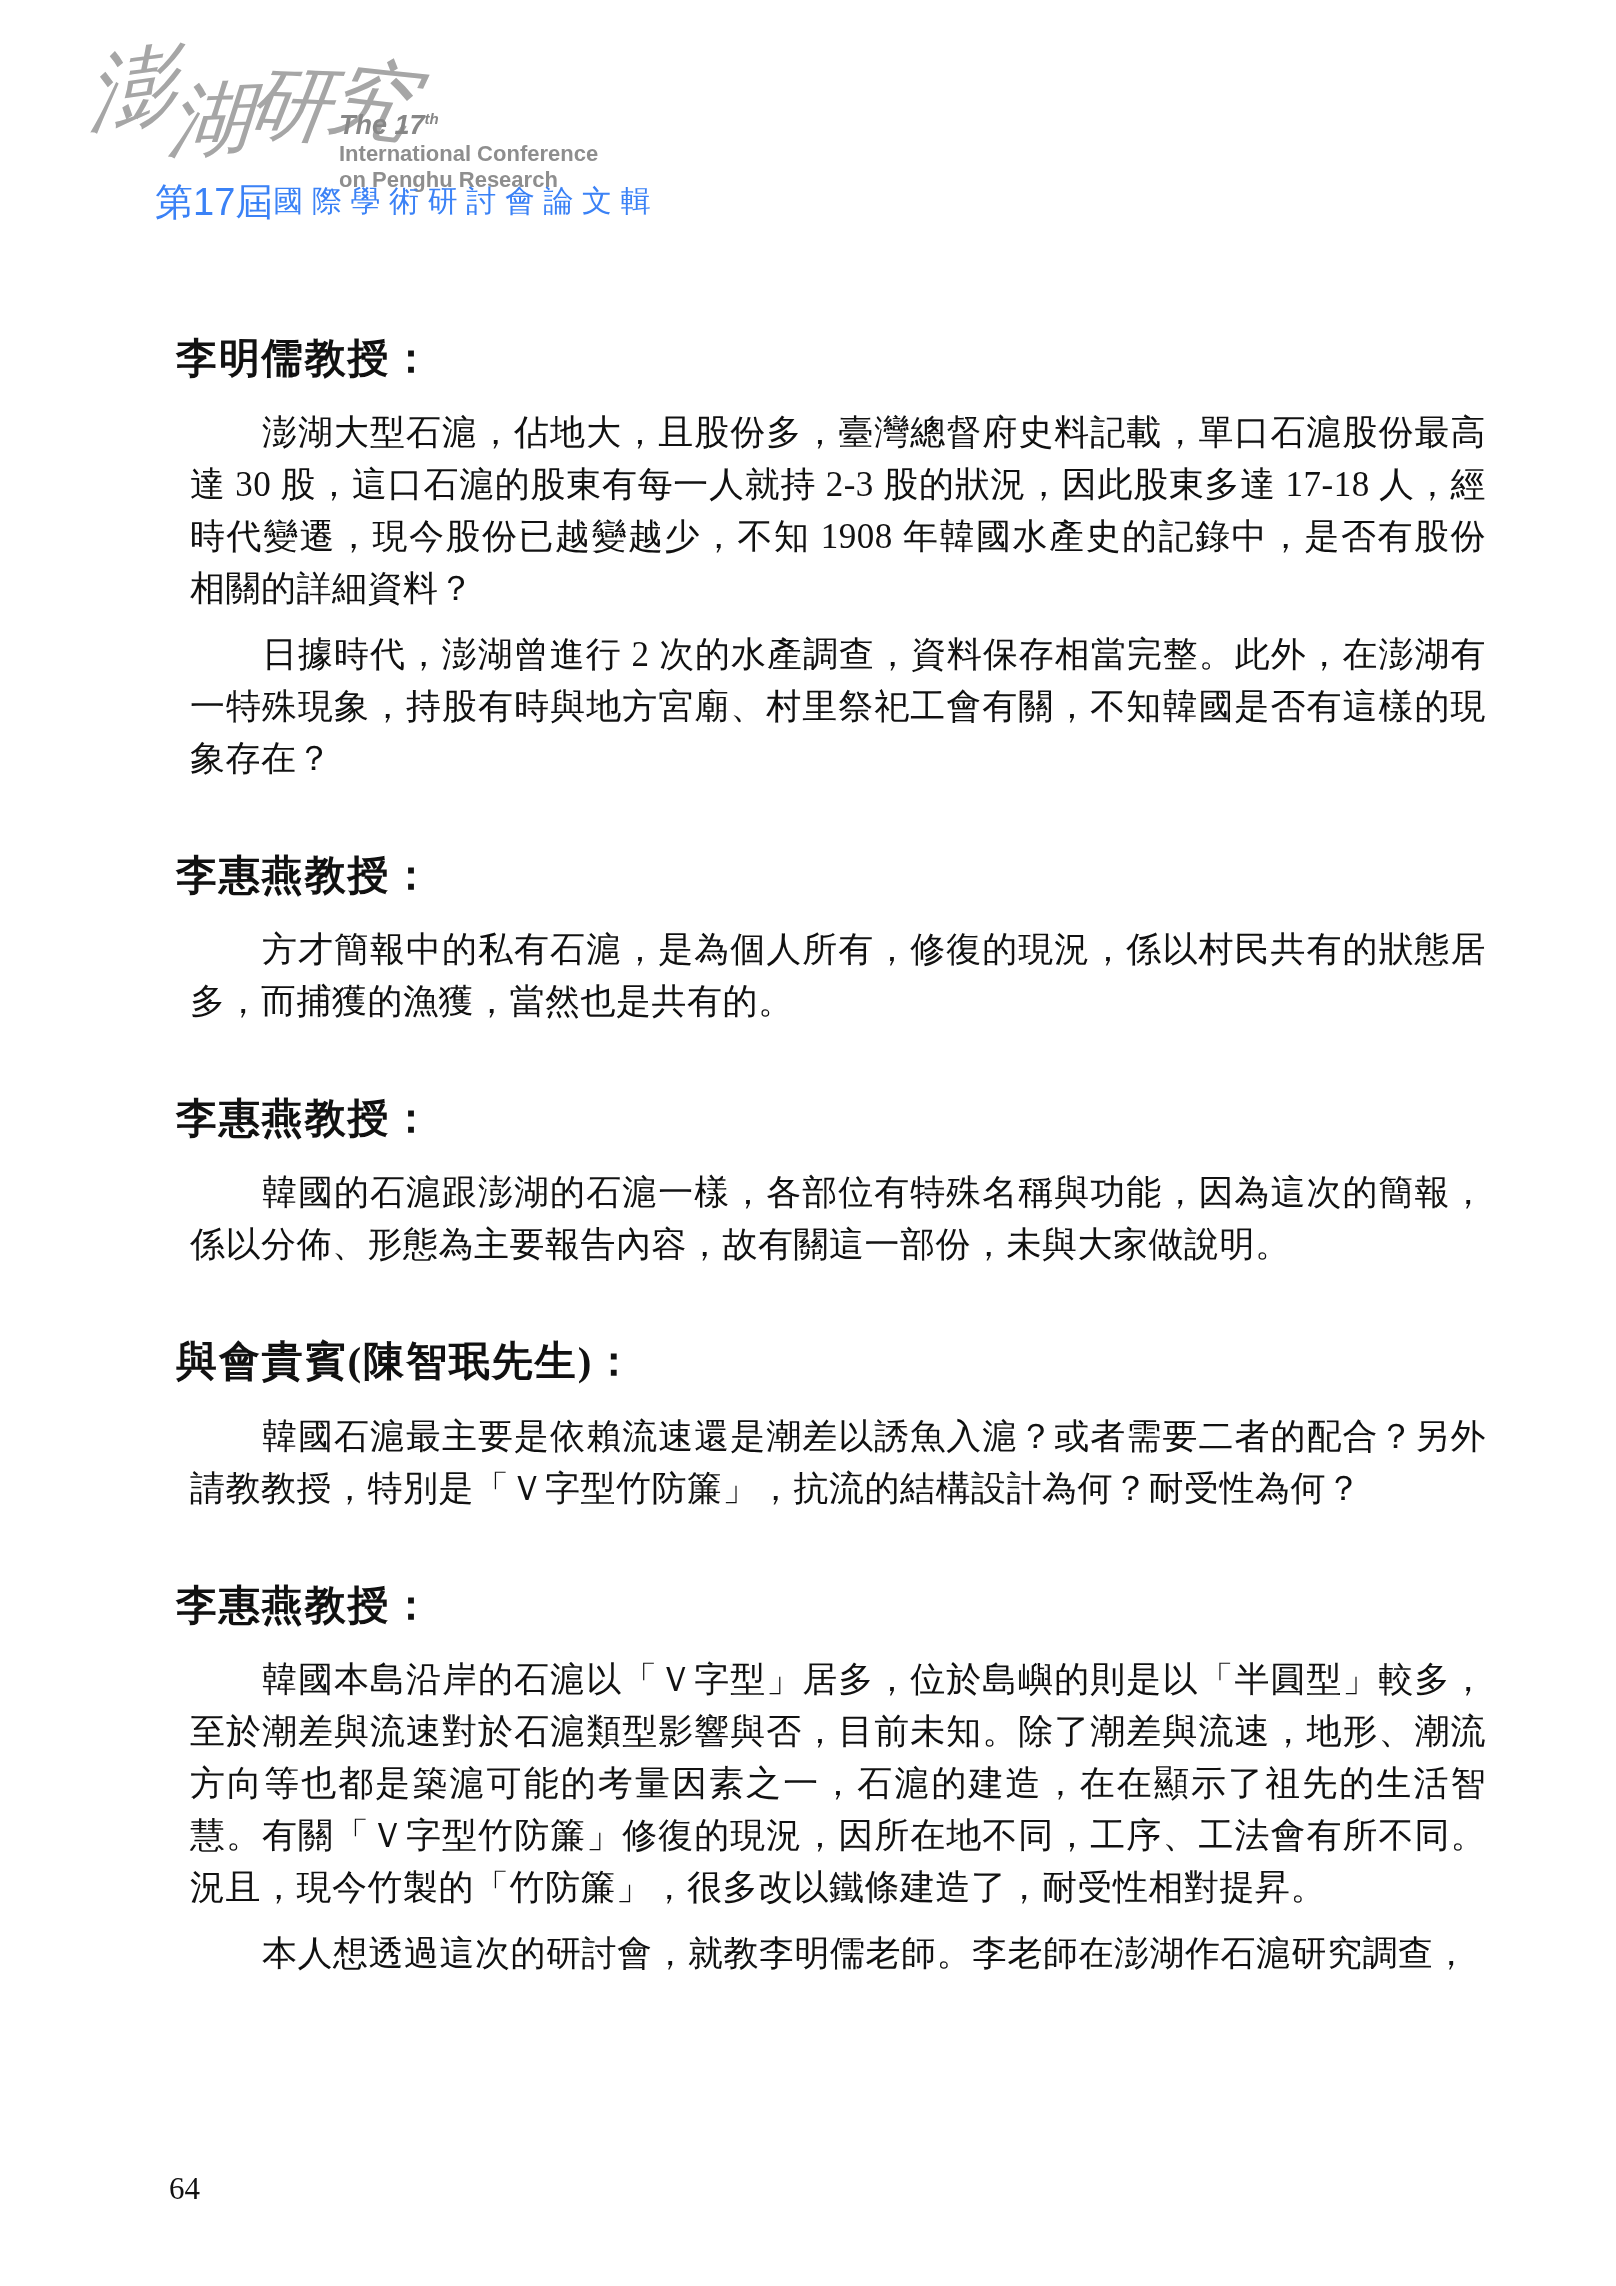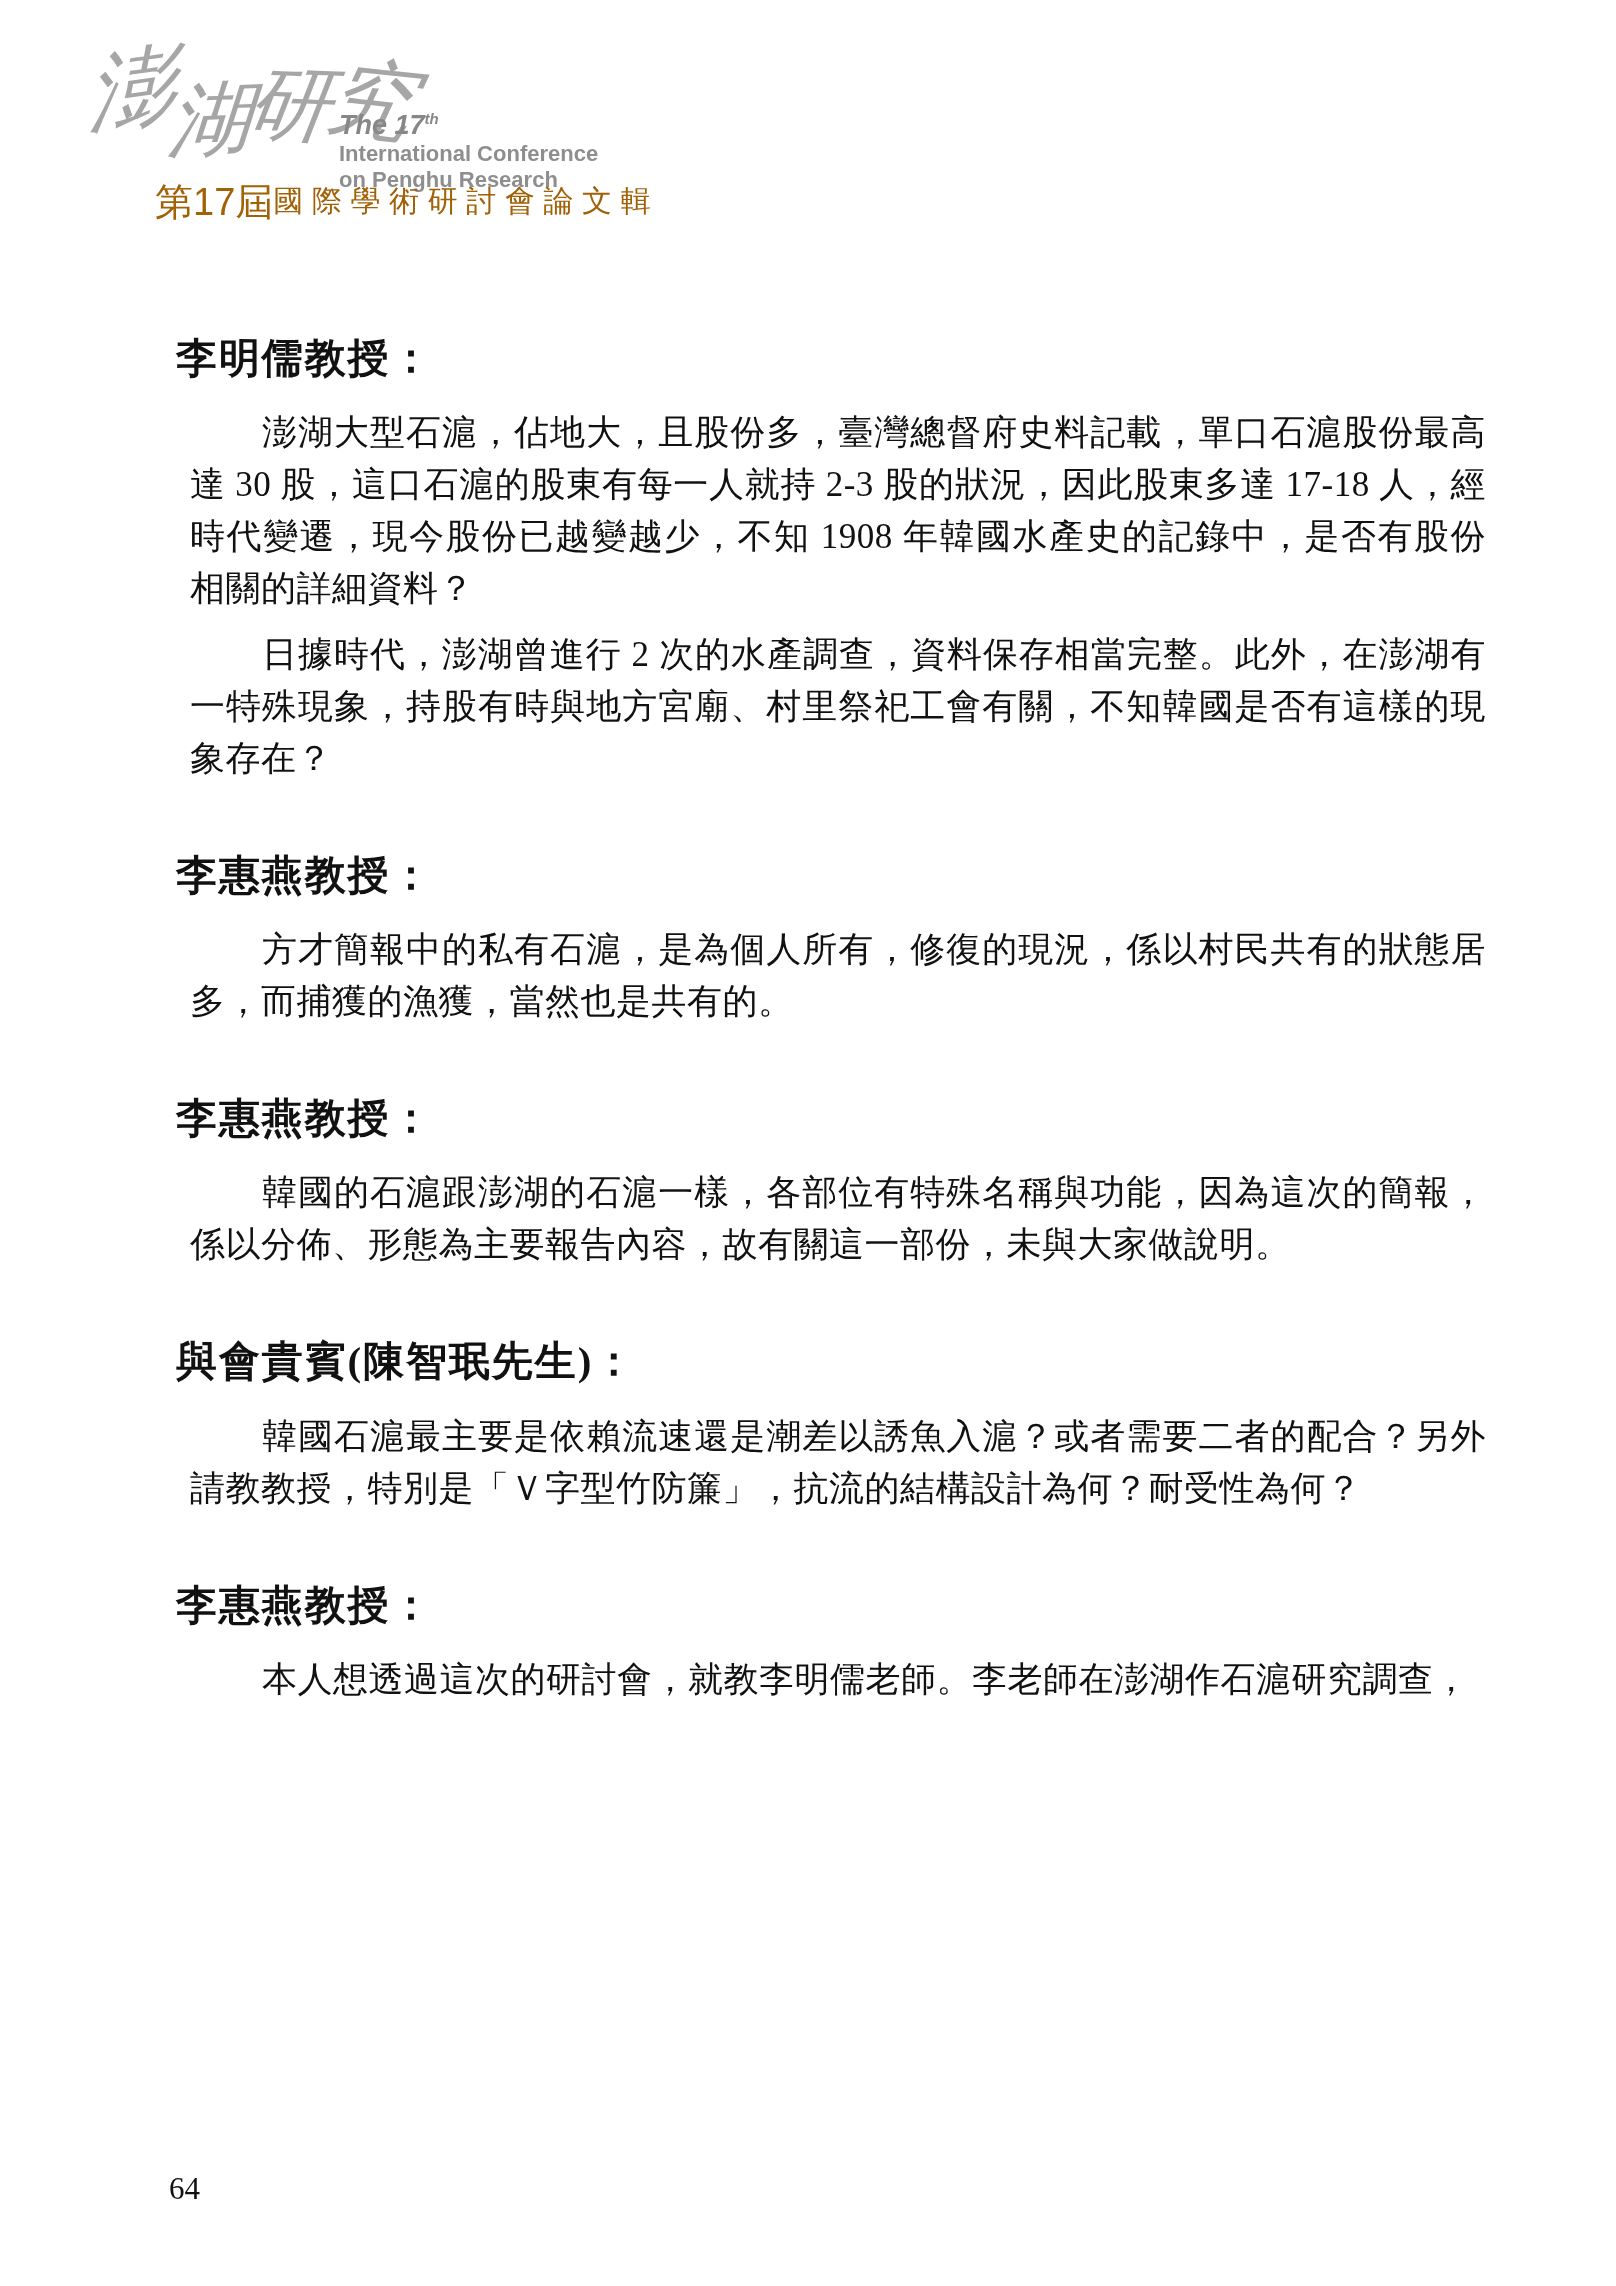--- a/index.html
+++ b/index.html
@@ -43,21 +43,21 @@
     font-weight: bold; font-style: italic; font-size: 27px; color: #878787;
   }
   .logo-edition .edition-title sup { font-size: 15px; }
   .logo-edition .edition-sub {
     font-weight: bold; font-size: 22px; margin-top: 2.9px; white-space: nowrap;
   }
 
   .logo-subtitle {
     position: absolute; left: 67px; top: 131px;
     font-family: "Liberation Sans", "DejaVu Sans", sans-serif;
-    color: #a16207;
+    color: #3b82f6;
     white-space: nowrap;
   }
   .logo-subtitle .subtitle-prefix { font-size: 38px; letter-spacing: 0px; vertical-align: -3.8px; }
   .logo-subtitle .subtitle-main  { font-size: 30px; letter-spacing: 8.6px; }
 
   
   .content {
     position: absolute;
     left: 176px;
     top: 335px;
@@ -126,19 +126,20 @@
     <p>韓國的石滬跟澎湖的石滬一樣，各部位有特殊名稱與功能，因為這次的簡報，係以分佈、形態為主要報告內容，故有關這一部份，未與大家做說明。</p>
   </div>
 
   <div class="section">
     <div class="section-heading">與會貴賓(陳智珉先生)：</div>
     <p>韓國石滬最主要是依賴流速還是潮差以誘魚入滬？或者需要二者的配合？另外請教教授，特別是「Ｖ字型竹防簾」，抗流的結構設計為何？耐受性為何？</p>
   </div>
 
   <div class="section">
     <div class="section-heading">李惠燕教授：</div>
+    <p>韓國本島沿岸的石滬以「Ｖ字型」居多，位於島嶼的則是以「半圓型」較多，至於潮差與流速對於石滬類型影響與否，目前未知。除了潮差與流速，地形、潮流方向等也都是築滬可能的考量因素之一，石滬的建造，在在顯示了祖先的生活智慧。有關「Ｖ字型竹防簾」修復的現況，因所在地不同，工序、工法會有所不同。況且，現今竹製的「竹防簾」，很多改以鐵條建造了，耐受性相對提昇。</p>
     <p>本人想透過這次的研討會，就教李明儒老師。李老師在澎湖作石滬研究調查，</p>
   </div>
 
 </div>
 
 <div class="page-number">64</div>
 
 
 </body></html>

